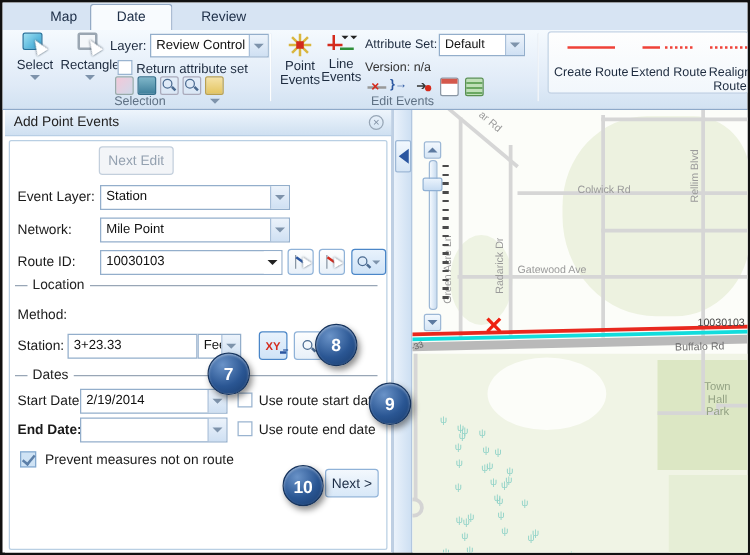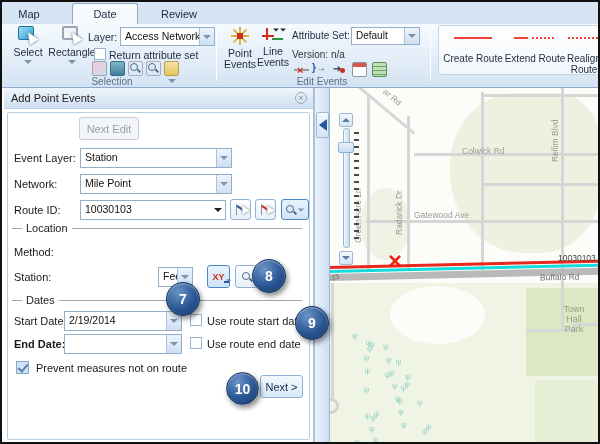--- a/index.html
+++ b/index.html
@@ -101,21 +101,21 @@
   .slider-btn{position:absolute;width:14px;height:14px;background:linear-gradient(#f2f8fe,#d5e5f5);border:1px solid #9db8d6;border-radius:2px;display:flex;align-items:center;justify-content:center;}
   .ticks{position:absolute;width:5px;background-image:repeating-linear-gradient(to bottom,#4a4a4a 0 2px,transparent 2px 7px);}
   .redx{position:absolute;font-size:24px;font-weight:900;color:#ee2211;line-height:18px;}
 </style>
 </head>
 <body>
 
 <div class="screen">
 
   <div class="tabbar">
-    <div class="tab" style="left:2px;width:50px;">Map</div>
+    <div class="tab" style="left:24px;width:50px;">Map</div>
     <div class="tab active" style="left:70px;width:66px;">Date</div>
     <div class="tab" style="left:146px;width:62px;">Review</div>
   </div>
 
   <div class="ribbon">
 
     <div class="bigbtn" style="left:46px;width:48px;">
       <span class="selico">
           <span class="sq hollow"></span>
           <span class="cursor"></span>
@@ -126,21 +126,21 @@
     <div class="bigbtn" style="left:6px;width:40px;">
       <span class="selico">
           <span class="sq"></span>
           <span class="cursor"></span>
         </span>
       <span>Select</span>
       <span class="tri-down" style="margin-top:2px;"></span>
     </div>
     <span class="rlabel" style="left:86px;top:7px;">Layer:</span>
     <div class="dd" style="left:118px;top:3px;width:95px;">
-      <span class="dd-val">Access Network</span>
+      <span class="dd-val">Review Control</span>
       <span class="dd-btn">
           <i class="tri-down"></i>
         </span>
     </div>
     <span class="cb" style="left:92px;top:24px;"></span>
     <span class="rlabel" style="left:107px;top:25px;">Return attribute set</span>
     <span class="chip" style="left:90px;top:37px;background:linear-gradient(135deg,#f3c8d8,#cfd9ea);border:1px solid #9aa;"></span>
     <span class="chip" style="left:108px;top:37px;background:linear-gradient(#7fb6c9,#3f7f9b);border:1px solid #35708c;"></span>
     <span class="chip" style="left:126px;top:37px;border:1px solid #aab;"><span class="mag" style="transform:scale(.8);"></span></span>
     <span class="chip" style="left:144px;top:37px;border:1px solid #aab;"><span class="mag" style="transform:scale(.8);"></span></span>
@@ -253,20 +253,23 @@
       <span class="mag"></span>
       <i class="tri-down" style="transform:scale(.8);"></i>
     </div>
 
     <div class="sect" style="top:140px;"></div>
     <span class="sectlbl" style="left:18px;top:134px;">Location</span>
 
     <span class="flabel" style="left:10px;top:158px;">Method:</span>
 
     <span class="flabel" style="left:10px;top:183px;">Station:</span>
+    <div class="dd" style="left:50px;top:179px;width:104px;height:20px;">
+      <span class="dd-val">3+23.33</span>
+    </div>
     <div class="dd" style="left:154px;top:179px;width:35px;height:20px;">
       <span class="dd-val">Feet</span>
       <span class="dd-btn">
           <i class="tri-down"></i>
         </span>
     </div>
     <div class="iconbtn active" style="left:203px;top:177px;width:23px;height:23px;">
       <span class="xyico">XY</span>
     </div>
     <div class="iconbtn" style="left:231px;top:177px;width:23px;height:23px;">

